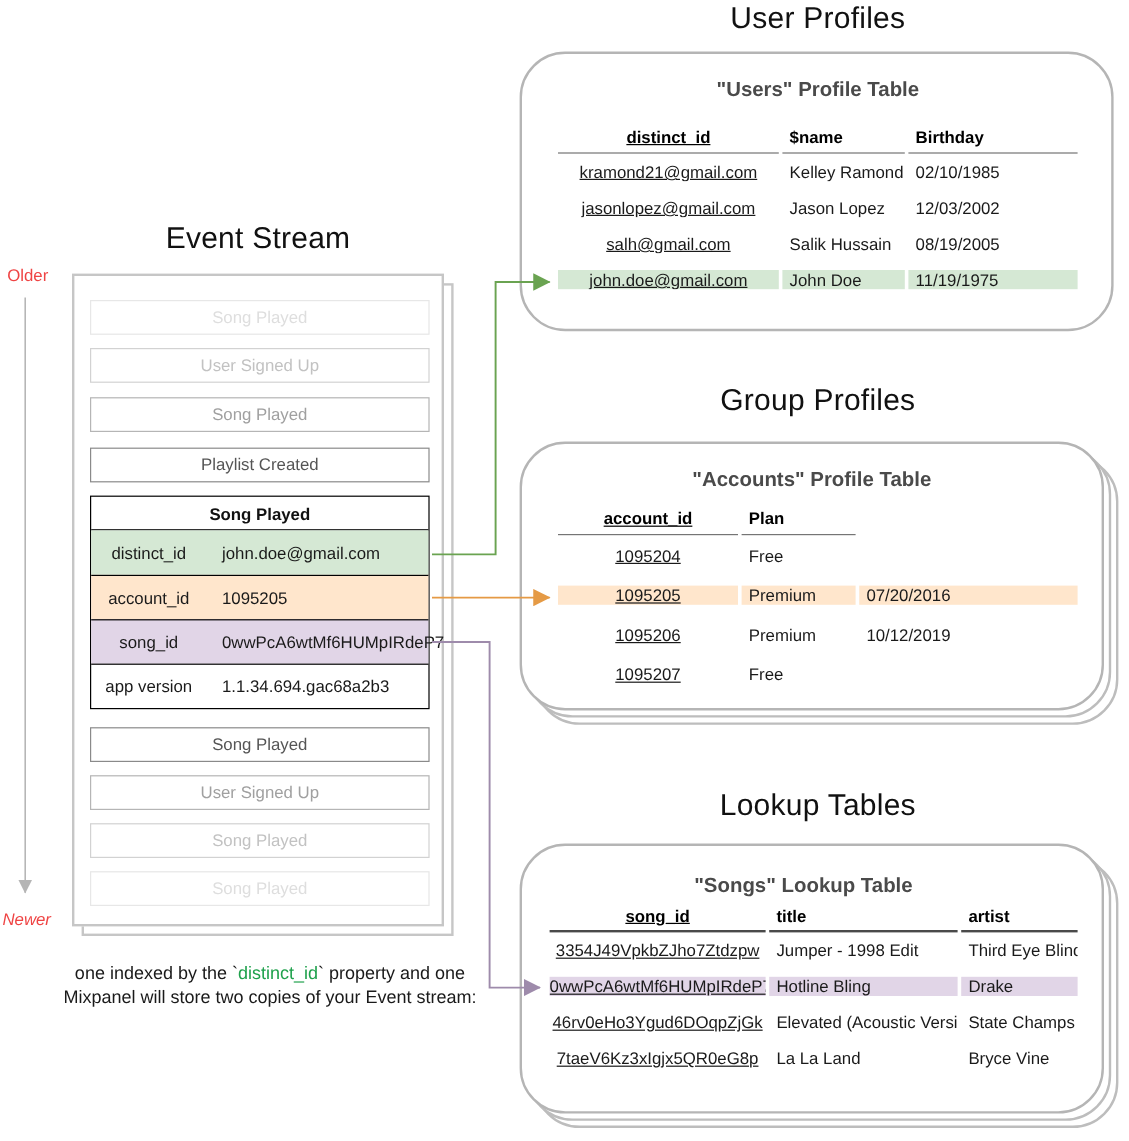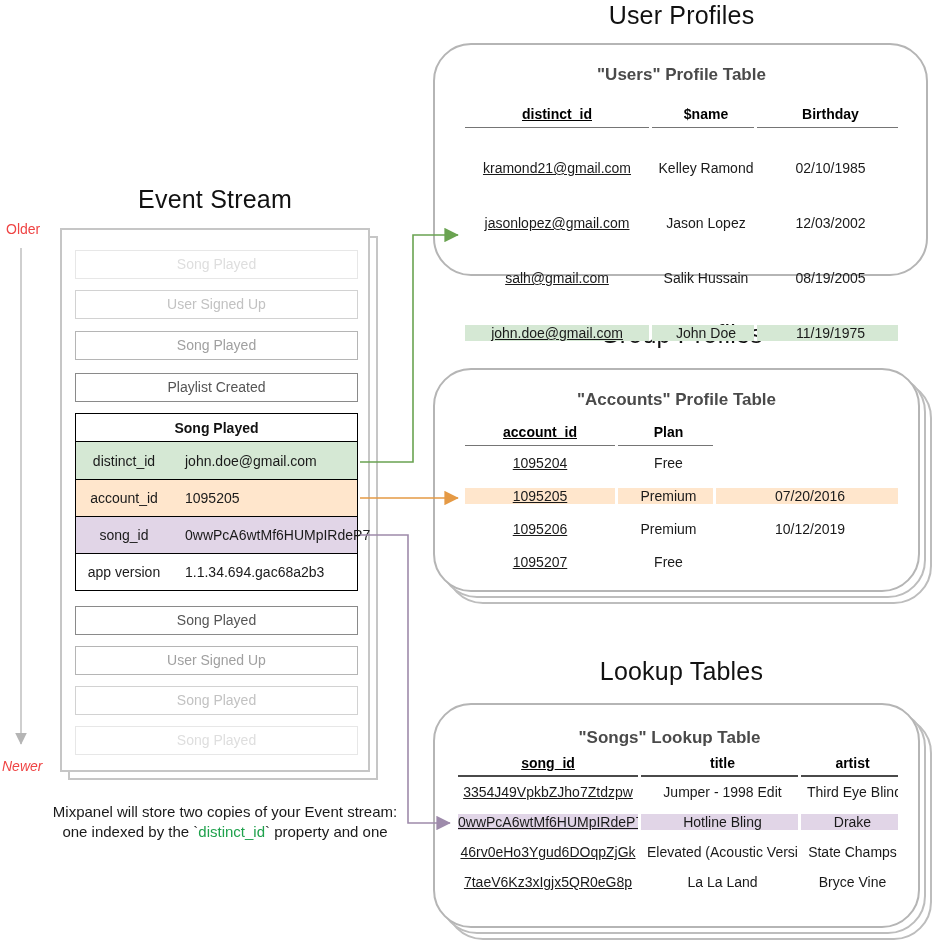--- a/index.html
+++ b/index.html
@@ -34,26 +34,26 @@
   .tbl-users  .trow { grid-template-columns:184px 102px 1fr; }
   .tbl-accounts .trow { grid-template-columns:150px 95px 1fr; }
   .tbl-songs  .trow { grid-template-columns:180px 157px 1fr; }
   .thead .cell { font-weight:bold; color:#000; }
   .tbl-users .thead .cell, .tbl-accounts .thead .cell {
     border-bottom:1px solid #757575; height:26px; line-height:25px;
   }
   .tbl-songs .thead .cell {
     border-bottom:2px solid #4a4a4a; height:25px; line-height:23px;
   }
-  .tbl-users  .trow.data { height:30px;margin-top:25px; }
+  .tbl-users  .trow.data { height:30px; }
   .tbl-accounts .trow.data { height:33px; }
   .tbl-songs  .trow.data { height:30px; }
   .cell { overflow:hidden; white-space:nowrap; }
   .c1 { text-align:center; }
-  .c2,.c3 { text-align:center; padding-left:6px; }
+  .c2,.c3 { text-align:left; padding-left:6px; }
   .u { text-decoration:underline; }
   .hl-green  > .cell { background:#d5e8d4; }
   .hl-orange > .cell { background:#ffe6cc; }
   .hl-purple > .cell { background:#e1d5e7; }
 
   
   .panel { background:#fff; border:2px solid #c6c6c6; }
   .ebox {
     position:absolute; left:13px; width:283px; height:29px;
     border:1px solid #000; text-align:center; line-height:27px; font-size:14px;
@@ -126,22 +126,22 @@
     </div>
   </div>
 
   <div class="ebox s4" style="top:376px;">Song Played</div>
   <div class="ebox s3" style="top:416px;">User Signed Up</div>
   <div class="ebox s2" style="top:456px;">Song Played</div>
   <div class="ebox s1" style="top:496px;">Song Played</div>
 </div>
 
 <div class="abs caption" style="left:25px; top:802px; width:400px;">
+  <div><span>one indexed by the `</span><span class="cap-green">distinct_id</span><span>` property and one</span></div>
   <div><span>Mixpanel will store two copies of your Event stream:</span></div>
-  <div><span>one indexed by the `</span><span class="cap-green">distinct_id</span><span>` property and one</span></div>
 </div>
 
 <div class="abs section-title" style="left:433px; top:1px; width:497px;">User Profiles</div>
 
 <div class="abs card" style="left:433px; top:43px; width:495px; height:233px; z-index:2;"></div>
 
 <div class="abs table-title" style="left:465px; top:65px; width:433px; z-index:3;">"Users" Profile Table</div>
 
 <div class="abs tbl-users" style="left:465px; top:102px; width:433px; z-index:3;">
   <div class="trow thead">

